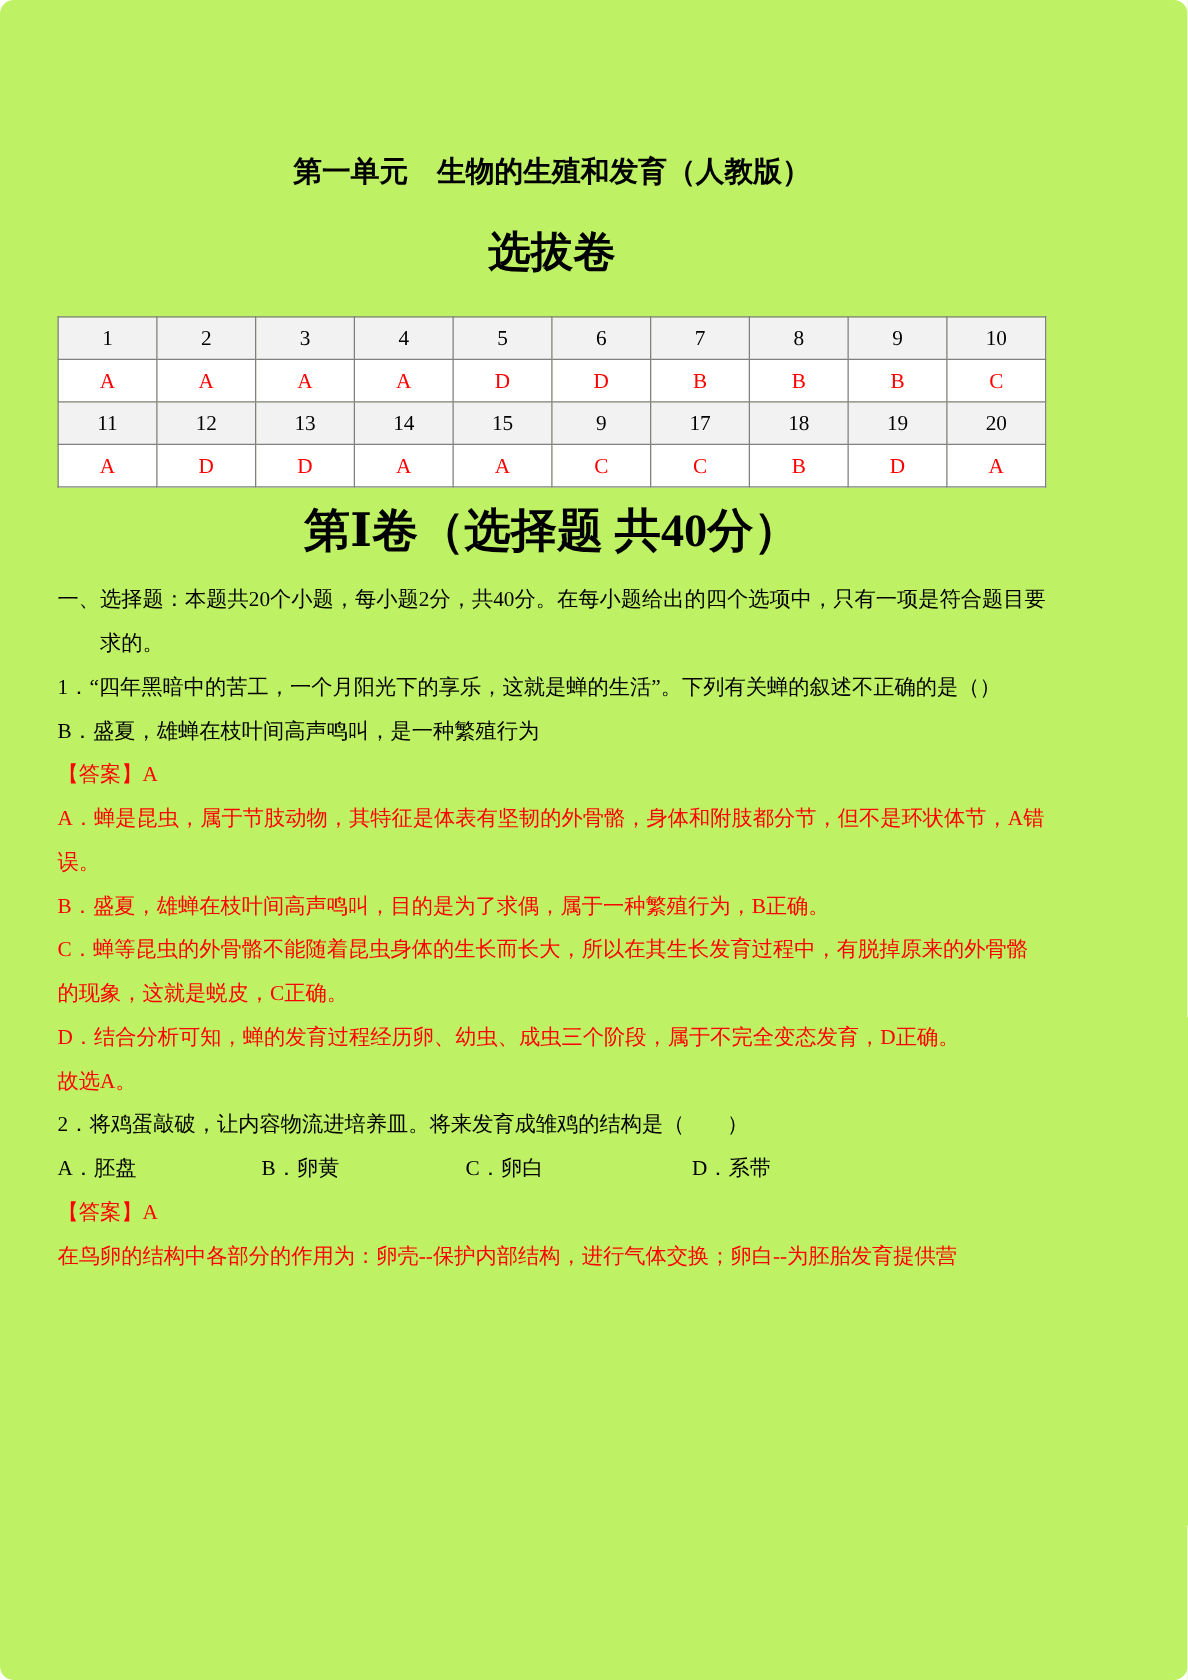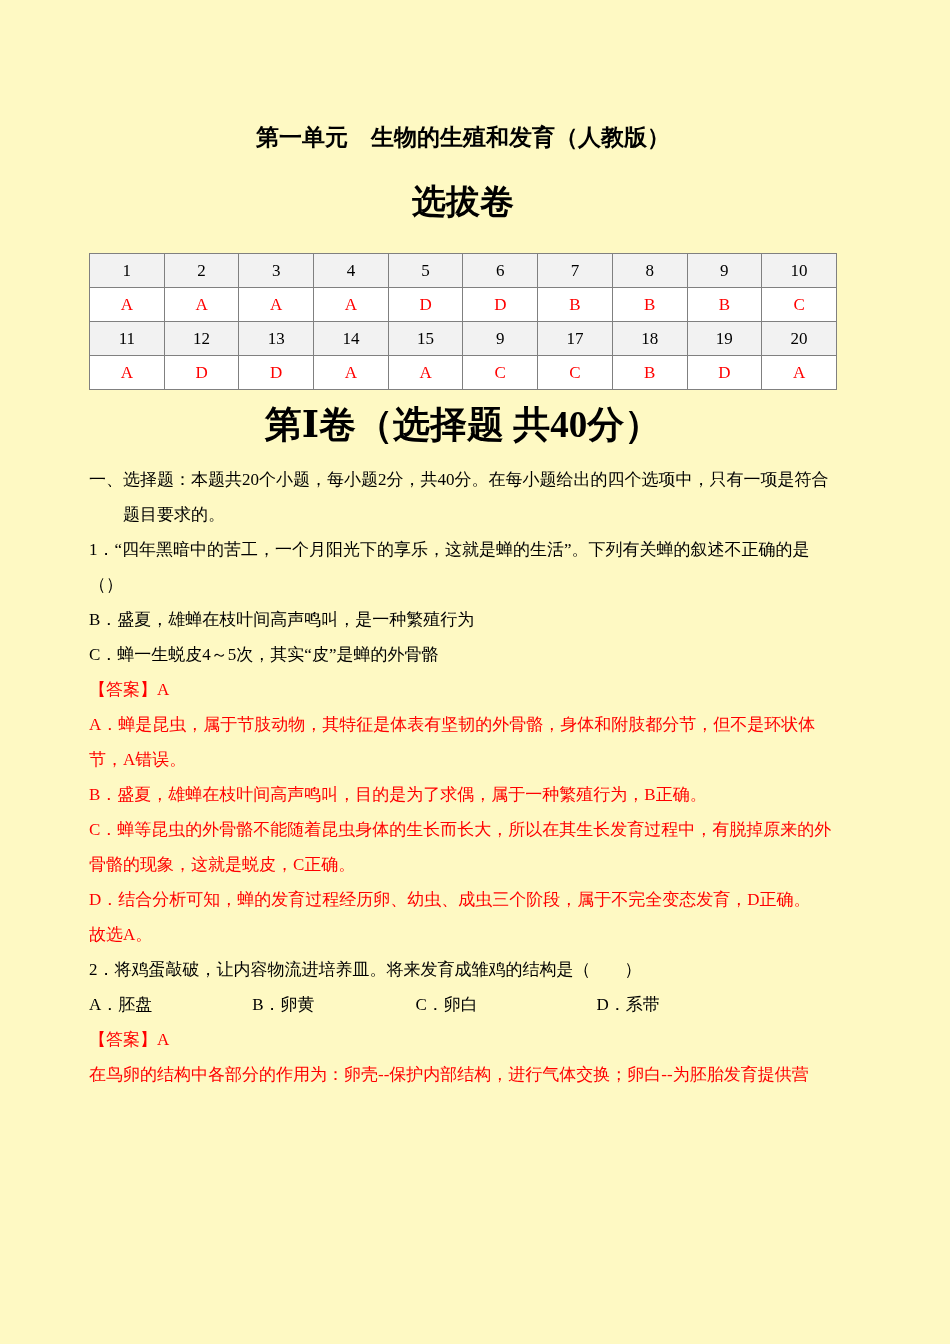--- a/index.html
+++ b/index.html
@@ -1,17 +1,17 @@
 <!DOCTYPE html>
 <html><head>
 <meta charset="utf-8">
 <style>
   html,body{margin:0;padding:0;background:#ffffff;}
   body{width:950px;height:1344px;font-family:"Liberation Serif","DejaVu Serif",serif;color:#000;}
-  .page{box-sizing:border-box;width:950px;height:1344px;padding:122px 113px 0 89px;overflow:hidden;background:#fef9c3;}
+  .page{box-sizing:border-box;width:950px;height:1344px;padding:122px 113px 0 46px;overflow:hidden;background:#bef264;border-radius:11px;}
   .unit-title{text-align:center;font-size:23px;font-weight:bold;margin:0 0 26px 0;}
   .paper-title{text-align:center;font-size:34px;font-weight:bold;margin:0 0 28px 0;}
   .exam-info{text-align:center;font-size:17px;margin:0 0 14px 0;}
   .answer-table{width:100%;border-collapse:collapse;table-layout:fixed;margin:0 0 6px 0;}
   .answer-table td{border:1px solid #808080;height:33px;text-align:center;vertical-align:middle;font-size:17px;padding:0;}
   .num-row td{background:#f2f2f2;color:#000;}
   .ans-row td{background:#ffffff;color:#ff0000;}
   .section-title{text-align:center;font-size:37px;font-weight:bold;margin:10px 0 12px 0;}
   .body-text p{margin:0;font-size:17px;line-height:2.06;}
   .bold{font-weight:normal;}
@@ -82,21 +82,20 @@
     </table>
 
   <h2 class="section-title">第Ⅰ卷（选择题 共40分）</h2>
 
   <div class="body-text">
 
     <p class="bold hang">一、选择题：本题共20个小题，每小题2分，共40分。在每小题给出的四个选项中，只有一项是符合题目要求的。</p>
 
     <p>1．“四年黑暗中的苦工，一个月阳光下的享乐，这就是蝉的生活”。下列有关蝉的叙述不正确的是（）</p>
     <p>B．盛夏，雄蝉在枝叶间高声鸣叫，是一种繁殖行为</p>
-    <p>C．蝉一生蜕皮4～5次，其实“皮”是蝉的外骨骼</p>
 
     <p class="red"><span>【答案】</span><span>A</span></p>
     <p class="red">A．蝉是昆虫，属于节肢动物，其特征是体表有坚韧的外骨骼，身体和附肢都分节，但不是环状体节，A错误。</p>
     <p class="red">B．盛夏，雄蝉在枝叶间高声鸣叫，目的是为了求偶，属于一种繁殖行为，B正确。</p>
     <p class="red">C．蝉等昆虫的外骨骼不能随着昆虫身体的生长而长大，所以在其生长发育过程中，有脱掉原来的外骨骼的现象，这就是蜕皮，C正确。</p>
     <p class="red">D．结合分析可知，蝉的发育过程经历卵、幼虫、成虫三个阶段，属于不完全变态发育，D正确。</p>
     <p class="red">故选A。</p>
 
     <p>2．将鸡蛋敲破，让内容物流进培养皿。将来发育成雏鸡的结构是（　　）</p>
     <p><span class="opt">A．胚盘</span><span class="opt">B．卵黄</span><span class="opt">C．卵白</span><span class="opt last">D．系带</span></p>

